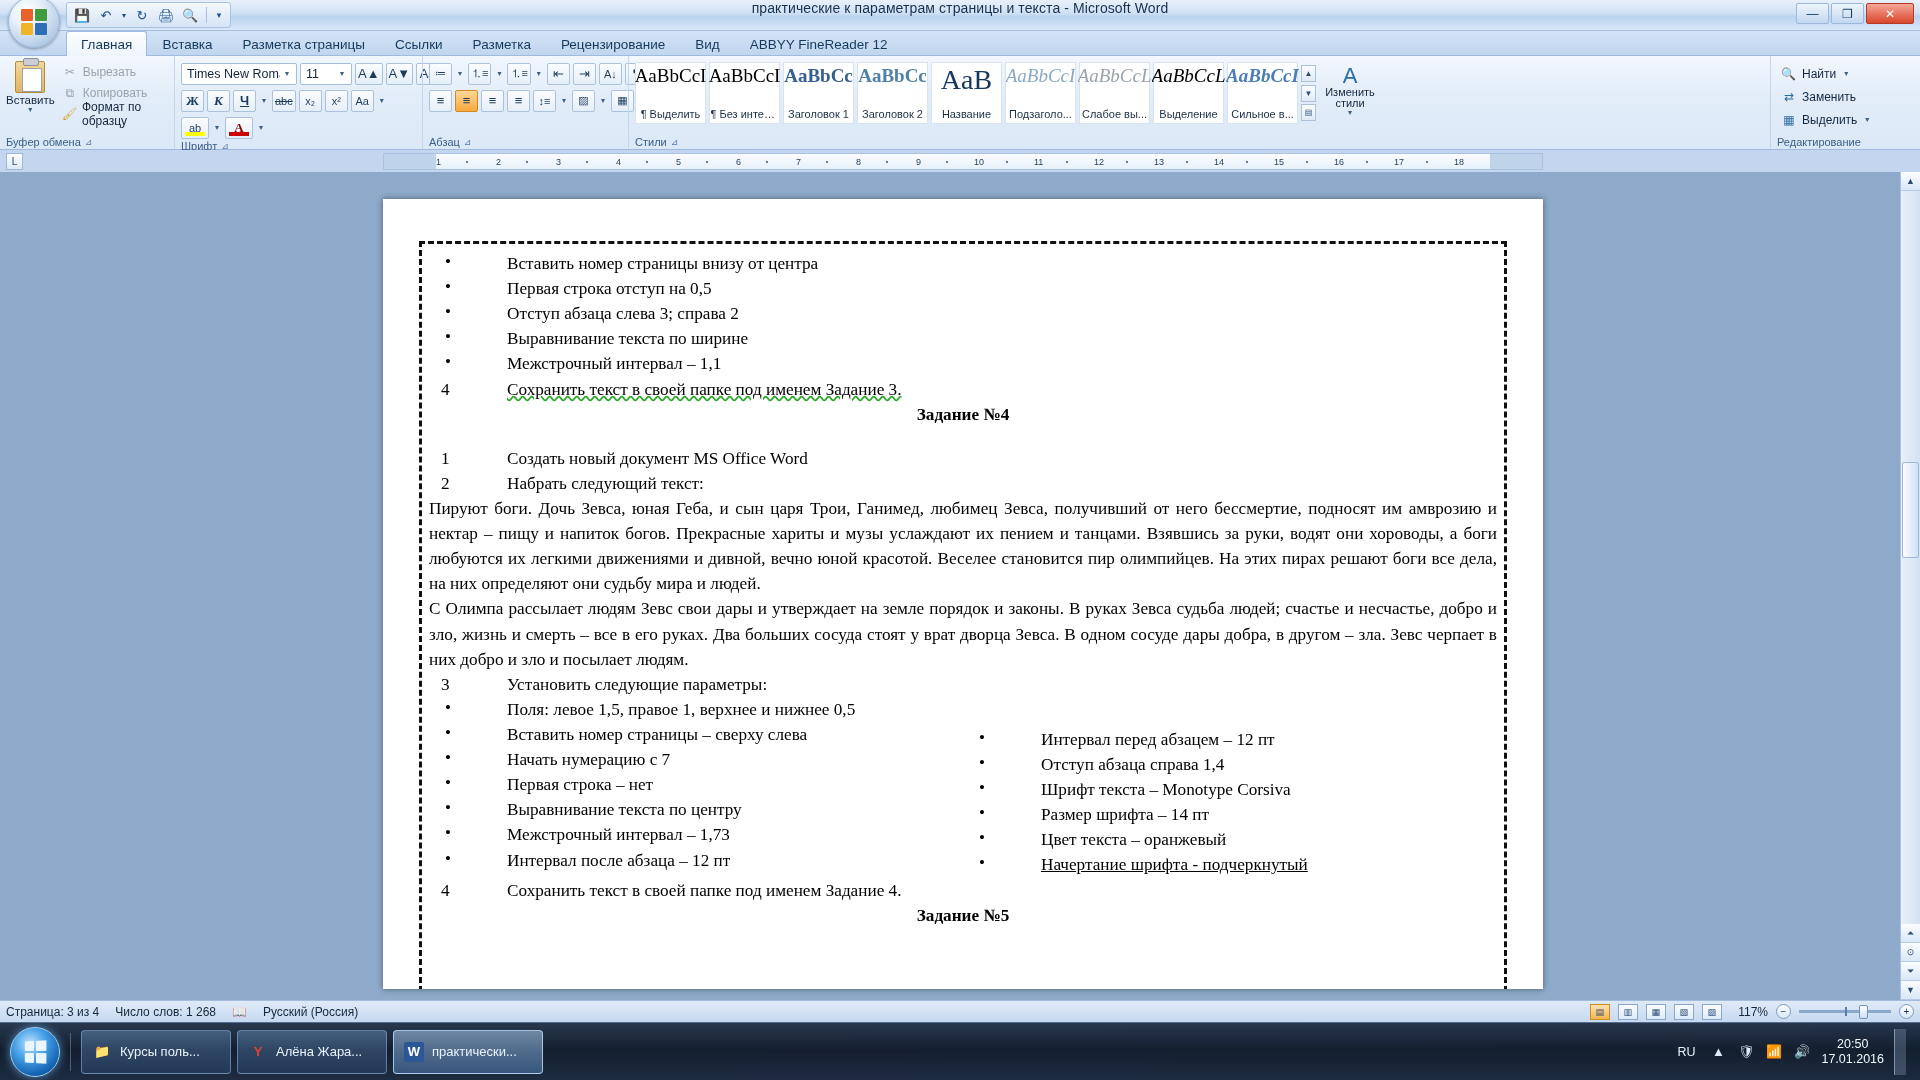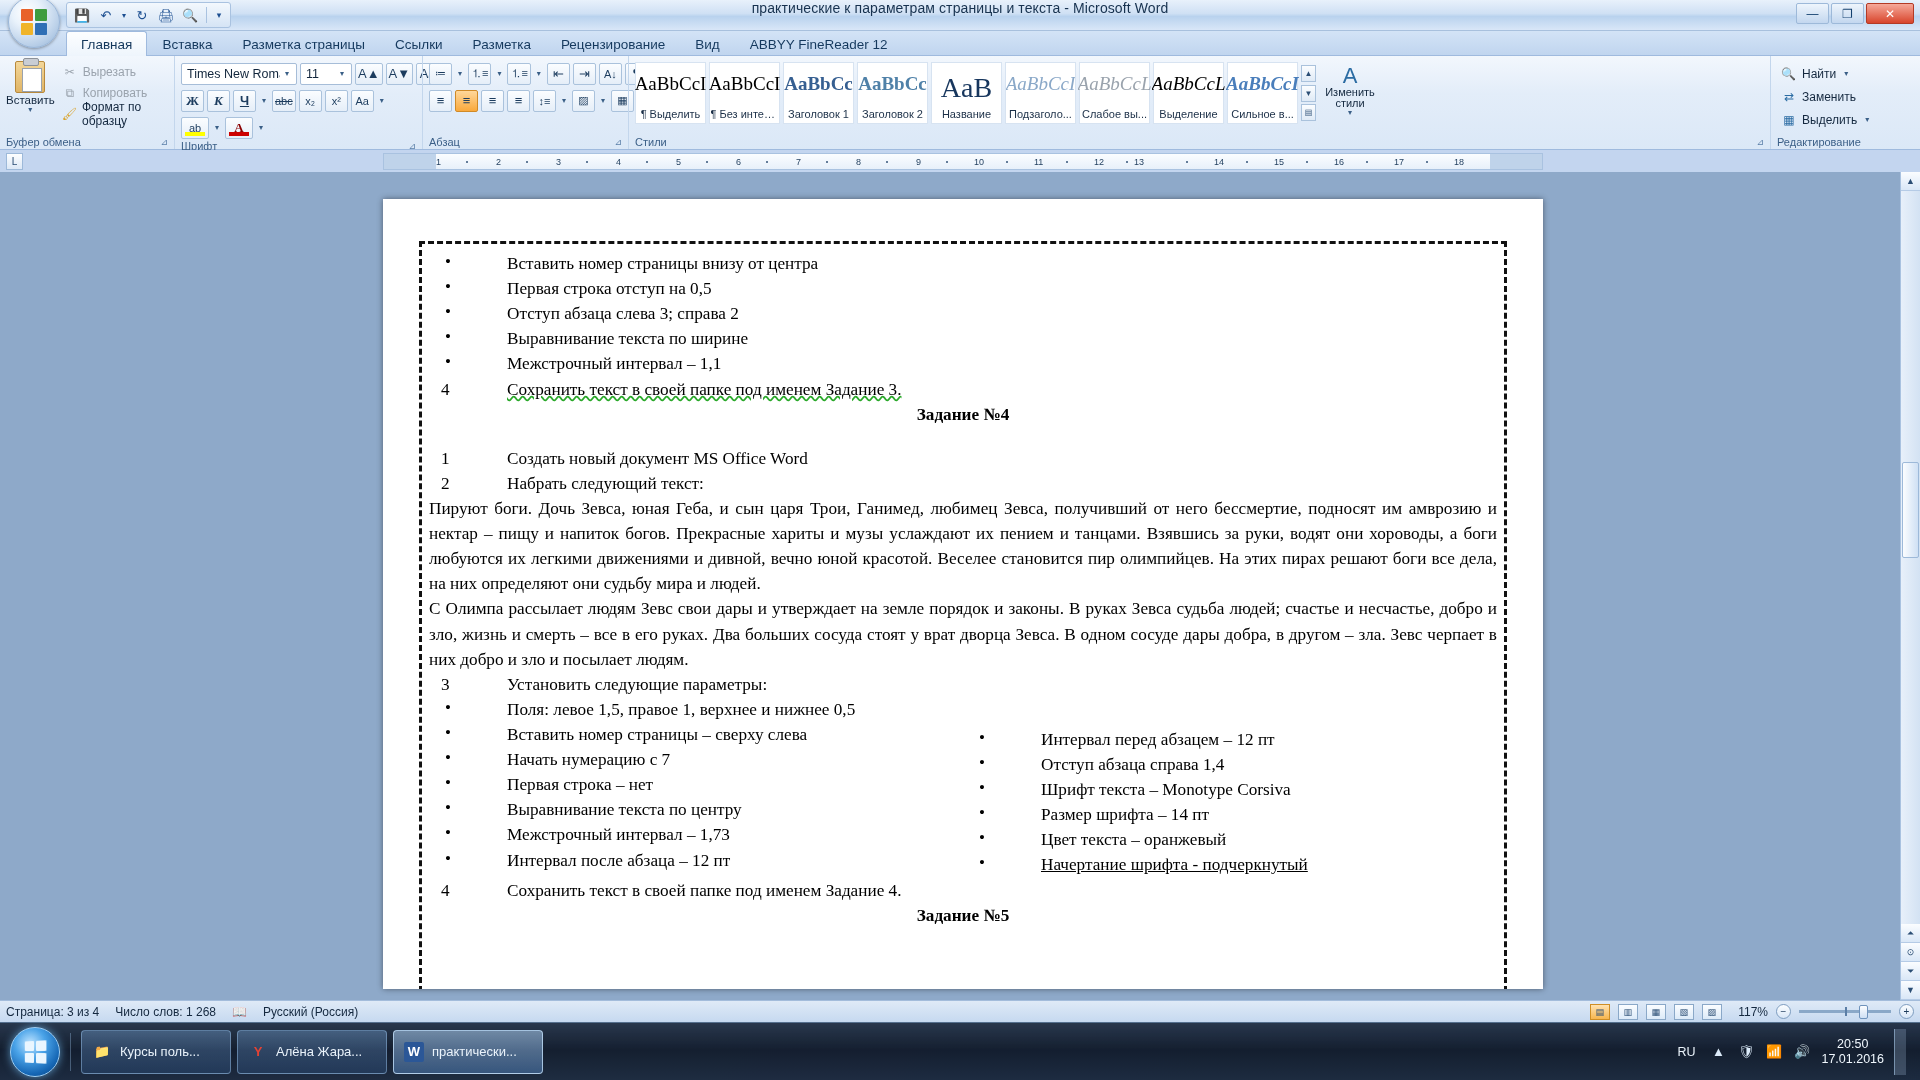--- a/index.html
+++ b/index.html
@@ -89,21 +89,21 @@
     height: 94px; flex:none; position:relative;
     background: linear-gradient(180deg,#f2f7fd 0%, #e3edf9 40%, #dbe8f7 100%);
     border-bottom: 1px solid #9fbade;
     display:flex; align-items:stretch;
   }
   .rgroup { position:relative; display:flex; flex-direction:column; padding: 3px 6px 0 6px; }
   .rgroup + .rgroup { border-left: 1px solid #c3d6ec; }
   .rgroup-body { flex:1; display:flex; align-items:flex-start; gap:3px; }
   .rgroup-label {
     height: 15px; font-size: 11px; color:#3b5f87; text-align:center;
-    display:flex; align-items:center; justify-content:space-between; gap:4px;
+    display:flex; align-items:center; justify-content:flex-start; gap:4px;
   }
   .dlg-launch { font-size:9px; color:#5a7fa8; }
 
   
   .big-btn { width: 58px; display:flex; flex-direction:column; align-items:center; gap:1px; padding-top:2px; }
   .clip-icon {
     width: 30px; height: 32px; position: relative;
     background: linear-gradient(180deg,#f3d79a,#e0b464);
     border: 1px solid #b8893c; border-radius: 2px;
   }
@@ -142,21 +142,21 @@
   .split-caret { font-size:8px; color:#3a5f87; width:10px; text-align:center; }
 
   .hl-btn { position:relative; }
   .hl-bar { position:absolute; left:3px; right:3px; bottom:2px; height:4px; }
 
   
   #styles-gallery { display:flex; align-items:stretch; gap:3px; padding-top:3px; }
   .style-item {
     width: 71px; background:#fff; border:1px solid #d7e3f1;
     display:flex; flex-direction:column; align-items:center; justify-content:space-between;
-    padding: 11px 2px 3px; height: 62px;
+    padding: 3px 2px 3px; height: 62px;
   }
   .style-sample { font-family:"Liberation Serif", serif; font-size:19px; line-height:1; white-space:nowrap; overflow:hidden; }
   .style-name { font-size:11px; color:#1b2f47; white-space:nowrap; overflow:hidden; max-width:68px; text-overflow:ellipsis; }
   .gallery-scroll { display:flex; flex-direction:column; justify-content:space-between; padding:3px 0; }
   .gs-btn { width:15px; height:17px; border:1px solid #aac2dc; background:linear-gradient(180deg,#fbfdff,#dfeaf6);
             display:flex; align-items:center; justify-content:center; font-size:8px; color:#2a4d74; }
 
   .change-styles { display:flex; flex-direction:column; align-items:center; width:62px; padding-top:4px; gap:1px; }
   .cs-icon { font-size:22px; color:#2b6ca3; line-height:20px; }
   .cs-label { font-size:11px; color:#14283f; text-align:center; line-height:11px; }
@@ -558,21 +558,21 @@
         </div>
       <div class="tick" style="left:590px">
           <span>10</span>
         </div>
       <div class="tick" style="left:650px">
           <span>11</span>
         </div>
       <div class="tick" style="left:710px">
           <span>12</span>
         </div>
-      <div class="tick" style="left:750px">
+      <div class="tick" style="left:770px">
           <span>13</span>
         </div>
       <div class="tick" style="left:830px">
           <span>14</span>
         </div>
       <div class="tick" style="left:890px">
           <span>15</span>
         </div>
       <div class="tick" style="left:950px">
           <span>16</span>

